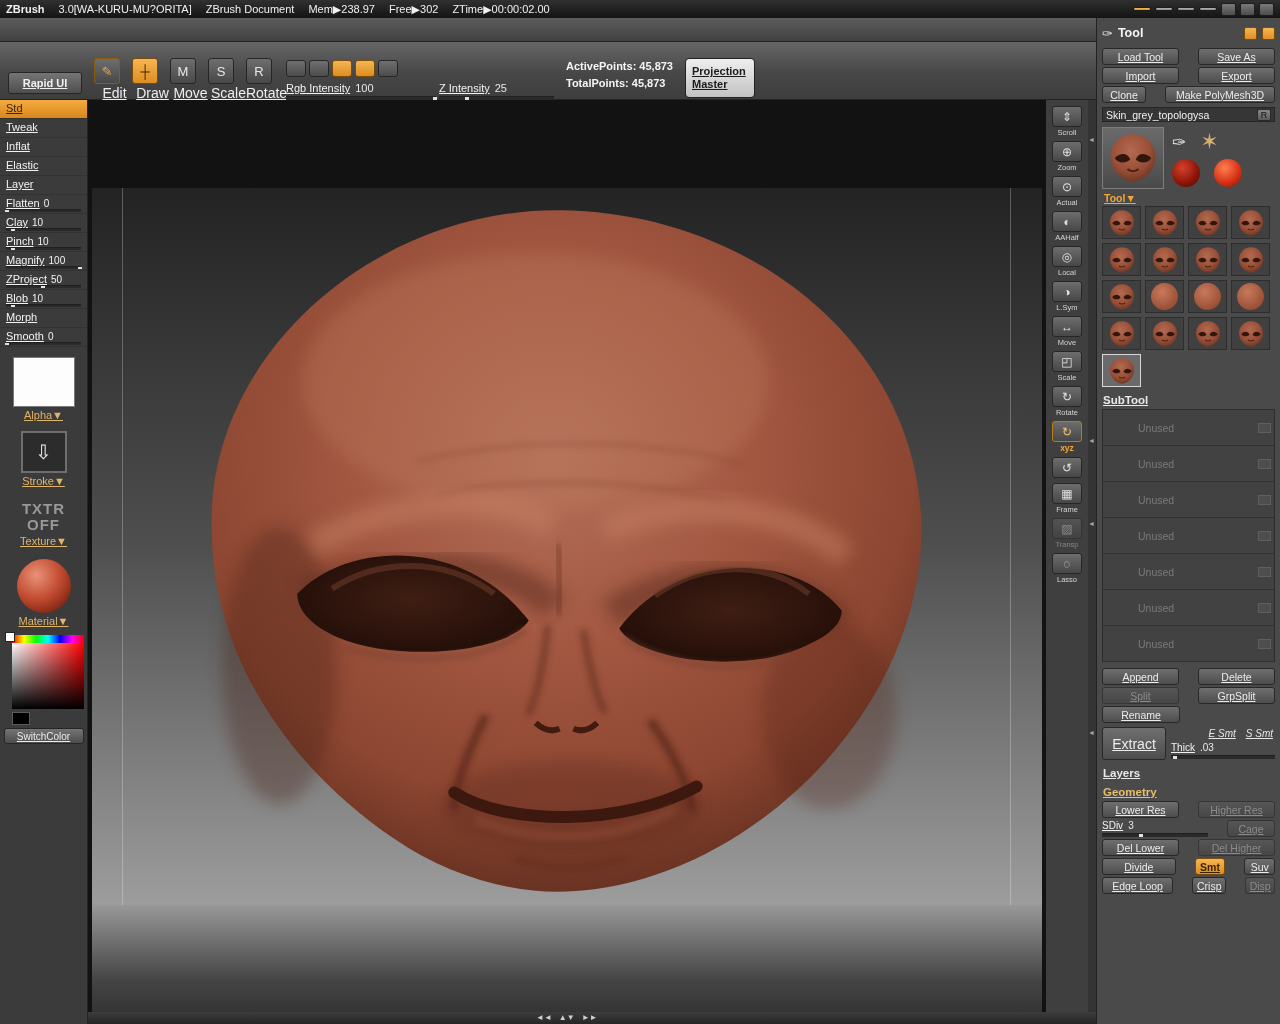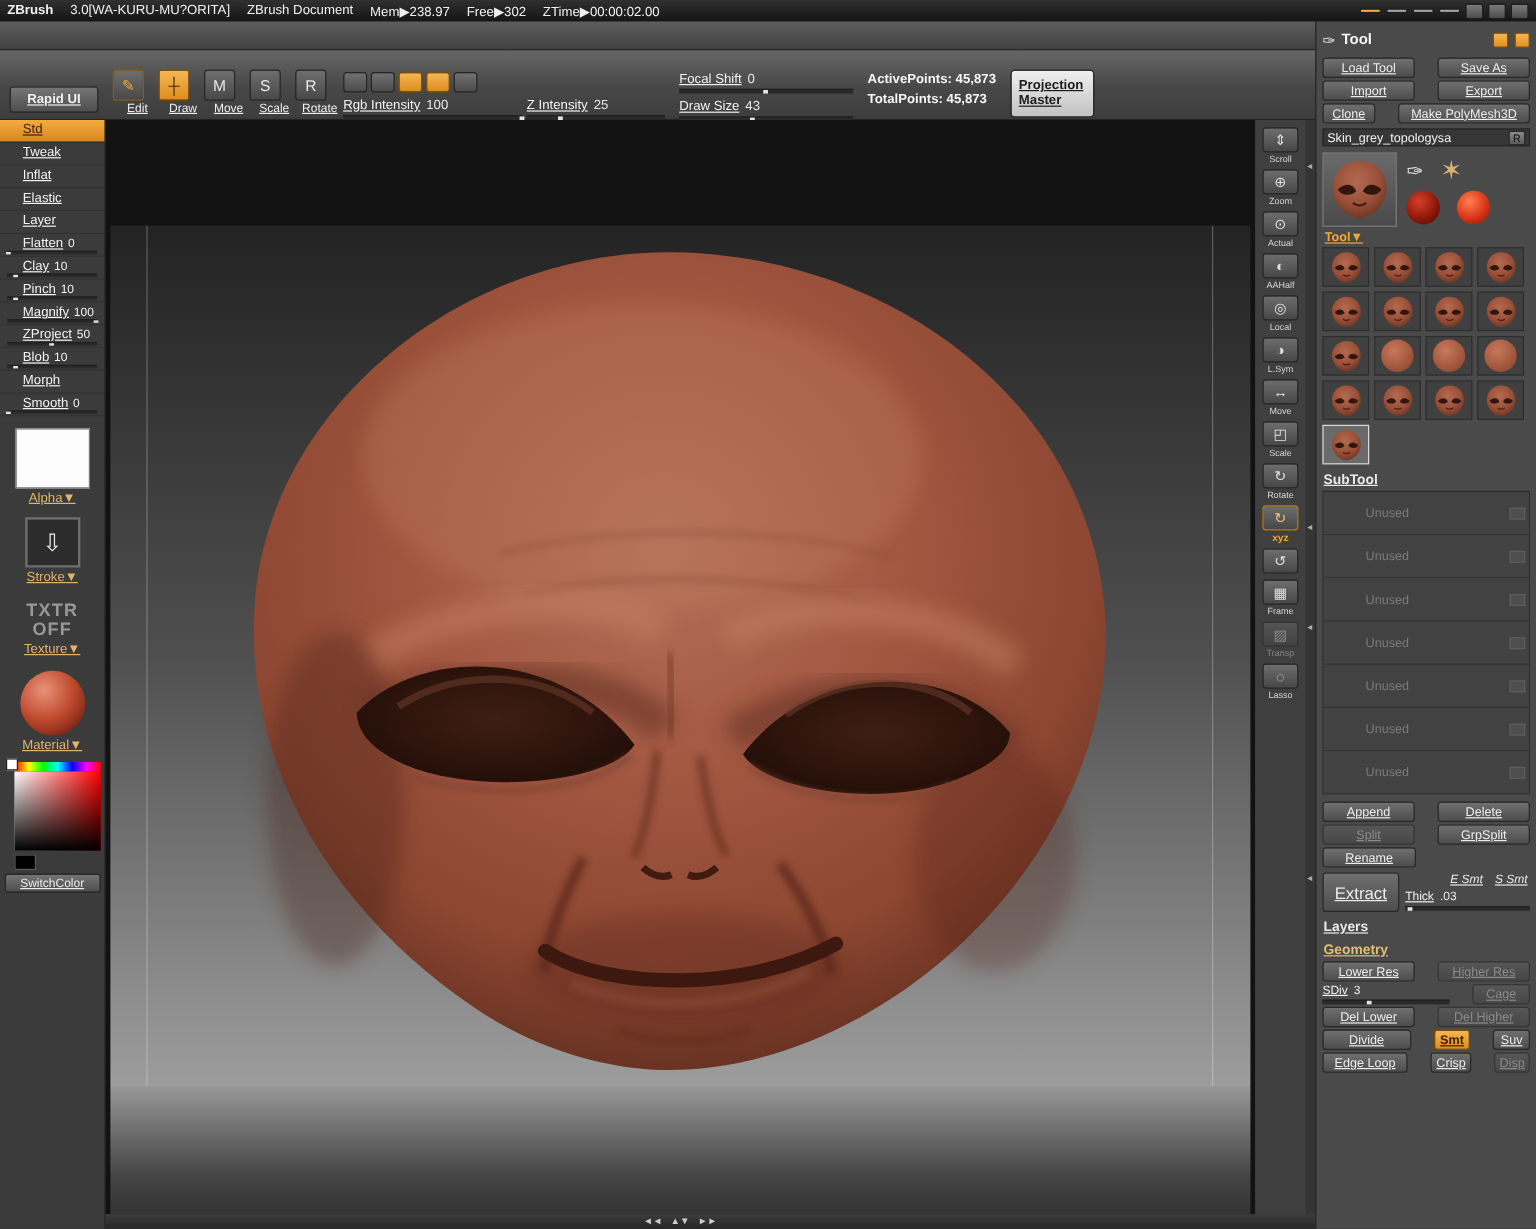--- a/index.html
+++ b/index.html
@@ -28,21 +28,21 @@
   .shelf { position:absolute; top:42px; left:0; width:1096px; height:58px;
     background:linear-gradient(#666,#474747 55%,#3d3d3d); border-bottom:1px solid #242424; }
   .rapidui { position:absolute; left:8px; top:30px; width:74px; height:22px;
     background:linear-gradient(#757575,#4e4e4e); border:1px solid #262626; border-radius:3px;
     display:flex; align-items:center; justify-content:center; font-weight:bold; color:#f0f0f0; text-decoration:underline; }
   .shelf-main { position:absolute; left:92px; top:16px; right:4px; display:flex; gap:12px; align-items:flex-start; }
   .modes { display:flex; gap:8px; }
   .mode { width:30px; display:flex; flex-direction:column; align-items:center; gap:1px; cursor:pointer; }
   .mode .g { width:26px; height:26px; background:linear-gradient(#6e6e6e,#484848); border:1px solid #262626;
     border-radius:3px; display:flex; align-items:center; justify-content:center; font-size:13px; color:#e8e8e8; }
-  .mode .ml { font-size:10px; color:#eee; text-decoration:underline;padding-left:15px; }
+  .mode .ml { font-size:14px; color:#eee; text-decoration:underline;padding-left:15px; }
   .mode.accent .g { color:#f2a636; border-color:#8a5c10; }
   .mode.sel .g { background:linear-gradient(#f6b654,#dd8d20); color:#3c2400; border-color:#7a4e08; }
   .col { display:flex; flex-direction:column; gap:5px; margin-top:2px; }
   .row { display:flex; gap:3px; align-items:center; }
   .tg { padding:1px 9px; height:17px; display:flex; align-items:center;
     background:linear-gradient(#707070,#4c4c4c); border:1px solid #262626; border-radius:3px;
     color:#ececec; text-decoration:underline; cursor:pointer; }
   .tg.sel { background:linear-gradient(#f6b654,#dd8d20); color:#3c2400; border-color:#7a4e08; font-weight:bold; }
   .tg.dis { background:none; border-color:transparent; color:#8a8a8a; }
   .slider { cursor:pointer; }
@@ -52,21 +52,21 @@
   .track { display:block; height:4px; background:#2a2a2a; border-top:1px solid #1f1f1f; margin-top:2px; position:relative; }
   .tfill { position:absolute; top:0; width:4px; height:100%; background:#e2e2e2; }
   .s-rgbi { width:150px; } .s-zint { width:115px; } .s-focal,.s-draw { width:145px; }
   .points { font-weight:bold; color:#f5f5f5; white-space:nowrap; }
   .pm-btn { margin-top:0; width:70px; height:40px; background:linear-gradient(#efefef,#c2c2c2);
     border:1px solid #222; border-radius:4px; color:#1c1c1c; font-weight:bold; display:flex;
     align-items:center; text-align:left; padding:2px 6px; line-height:1.15; text-decoration:underline; cursor:pointer; }
 
   
   .left { position:absolute; top:100px; left:0; width:88px; bottom:0; background:#3b3b3b; border-right:1px solid #242424; }
-  .bitem { position:relative; height:19px; padding:2px 19px 0; border-bottom:1px solid #323232; color:#f2f2f2;
+  .bitem { position:relative; height:19px; padding:2px 6px 0; border-bottom:1px solid #323232; color:#f2f2f2;
     cursor:pointer; overflow:hidden; white-space:nowrap; }
   .bitem .lbl { text-decoration:underline; }
   .bitem .val { margin-left:4px; font-size:10px; }
   .bitem .track { position:absolute; left:6px; right:6px; bottom:1px; height:3px; margin:0; }
   .bitem.sel { background:linear-gradient(#f4ab3f,#d8871d); color:#3c2400; }
   .alpha-thumb { width:62px; height:50px; background:#fdfdfd; border:1px solid #7a7a7a; margin:10px auto 0; cursor:pointer; }
   .seclabel { display:block; text-align:center; color:#e0b469; text-decoration:underline; margin-top:2px; cursor:pointer; }
   .stroke-thumb { width:46px; height:42px; background:#2c2c2c; border:2px solid #6e6e6e; margin:10px auto 0;
     display:flex; align-items:center; justify-content:center; font-size:20px; color:#e8e8e8; cursor:pointer; }
   .txtr { width:56px; margin:14px auto 0; text-align:center; color:#989898; font-weight:bold; font-size:15px;
@@ -282,34 +282,20 @@
         </div>
         <div class="slider s-zint">
           <div class="slab"><span class="sl">Z Intensity</span><span class="svv">25</span></div>
           <div class="track">
               <span class="tfill" style="left: calc(25% - 3px);"></span>
             </div>
         </div>
       </div>
     </div>
     <div class="col">
-      <div class="slider s-focal">
-        <div class="slab"><span class="sl">Focal Shift</span><span class="svv">0</span></div>
-        <div class="track">
-            <span class="tfill" style="left: calc(50% - 3px);"></span>
-          </div>
-      </div>
-      <div class="slider s-draw">
-        <div class="slab"><span class="sl">Draw Size</span><span class="svv">43</span></div>
-        <div class="track">
-            <span class="tfill" style="left: calc(43% - 3px);"></span>
-          </div>
-      </div>
-    </div>
-    <div class="col">
       <span class="points">ActivePoints: 45,873</span>
       <span class="points">TotalPoints: 45,873</span>
     </div>
     <div class="pm-btn">Projection Master</div>
   </div>
 </div>
 
 <aside class="left">
   <div class="bitem sel">
       <span class="lbl">Std</span><span class="val"></span>

